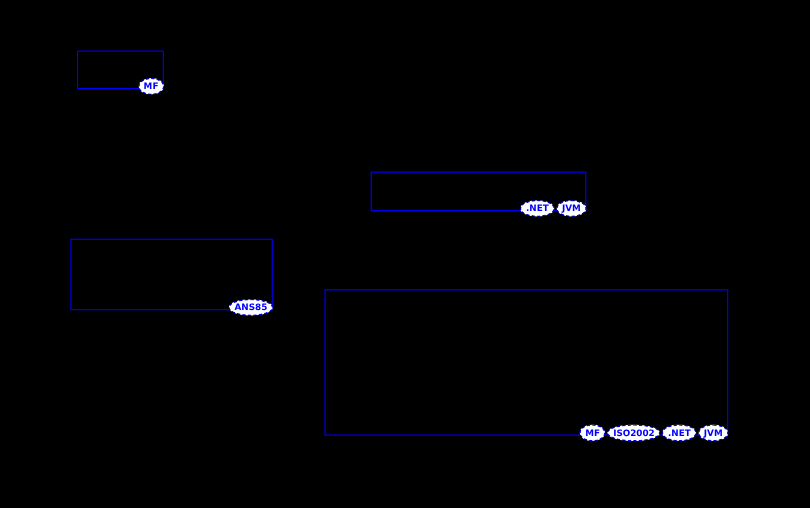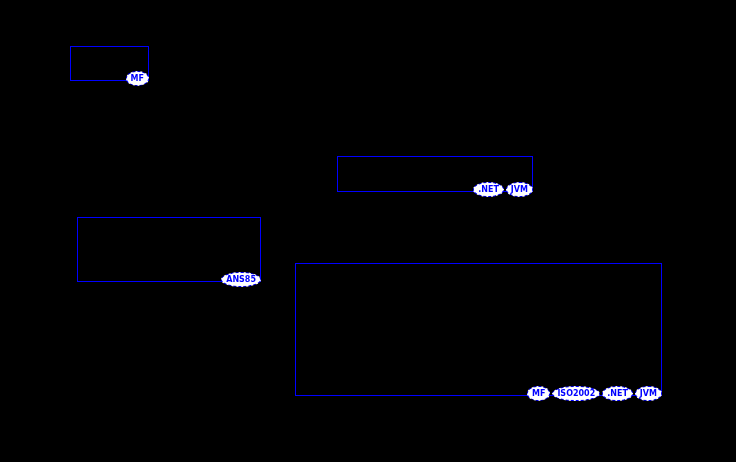--- a/index.html
+++ b/index.html
@@ -56,21 +56,21 @@
     </div>
   </div>
 
   <div class="box" style="left: 337px; top: 156px; width: 196px; height: 36px;">
     <div class="tags">
       <span class="tag">.NET</span>
       <span class="tag">JVM</span>
     </div>
   </div>
 
-  <div class="box" style="left: 77px; top: 217px; width: 184px; height: 65px;">
+  <div class="box" style="left: 64px; top: 217px; width: 184px; height: 65px;">
     <div class="tags">
       <span class="tag">ANS85</span>
     </div>
   </div>
 
   <div class="box" style="left: 295px; top: 263px; width: 367px; height: 133px;">
     <div class="tags">
       <span class="tag">MF</span>
       <span class="tag">ISO2002</span>
       <span class="tag">.NET</span>

